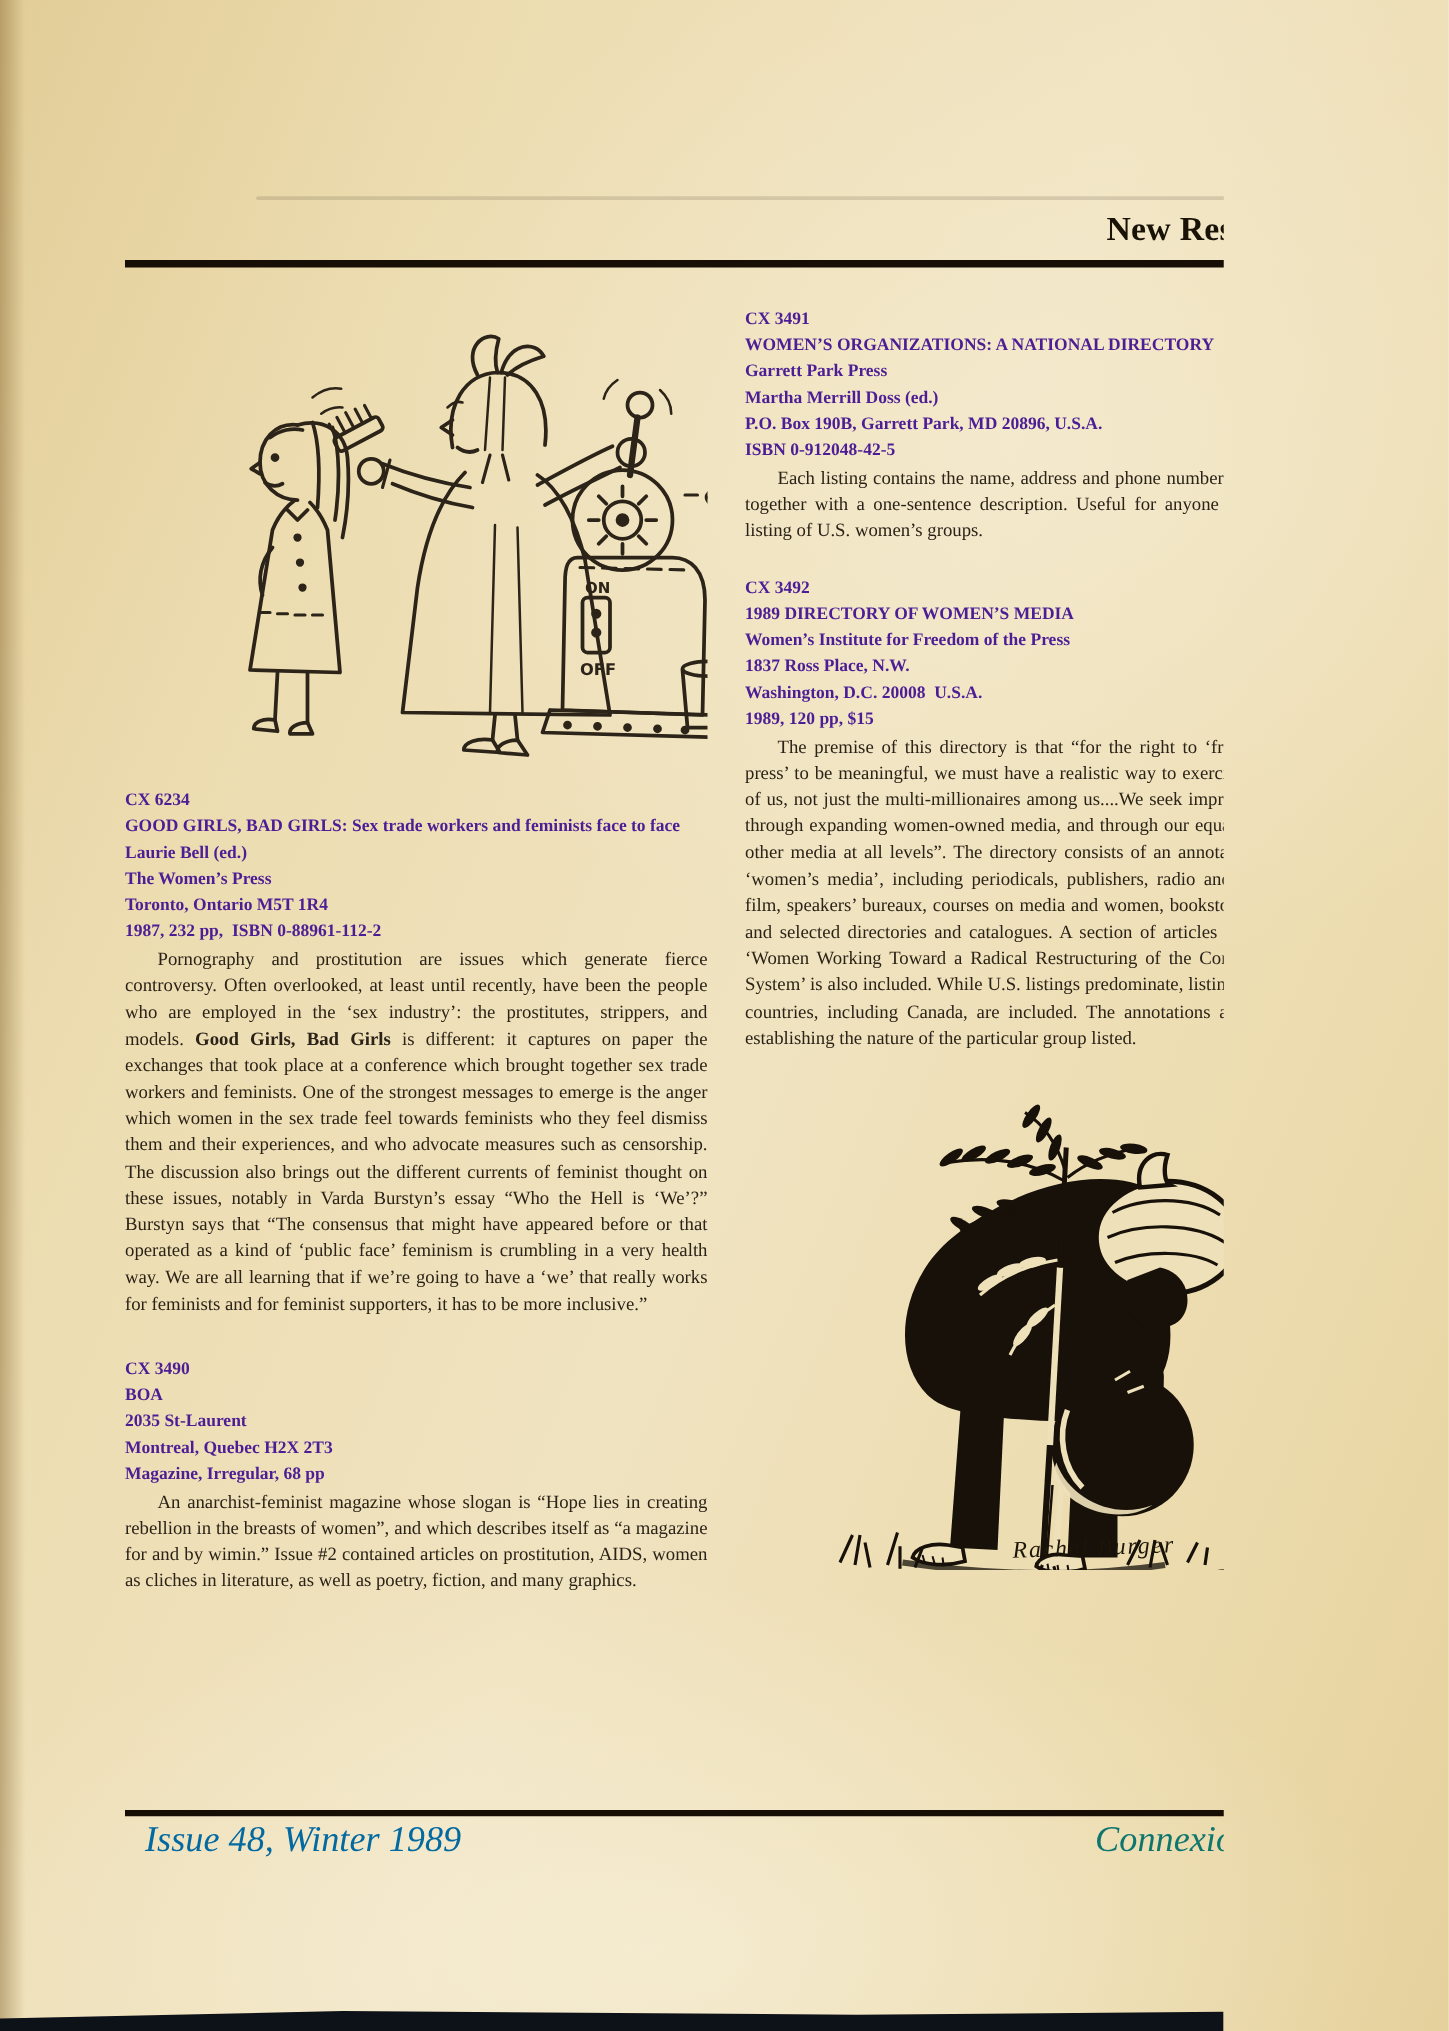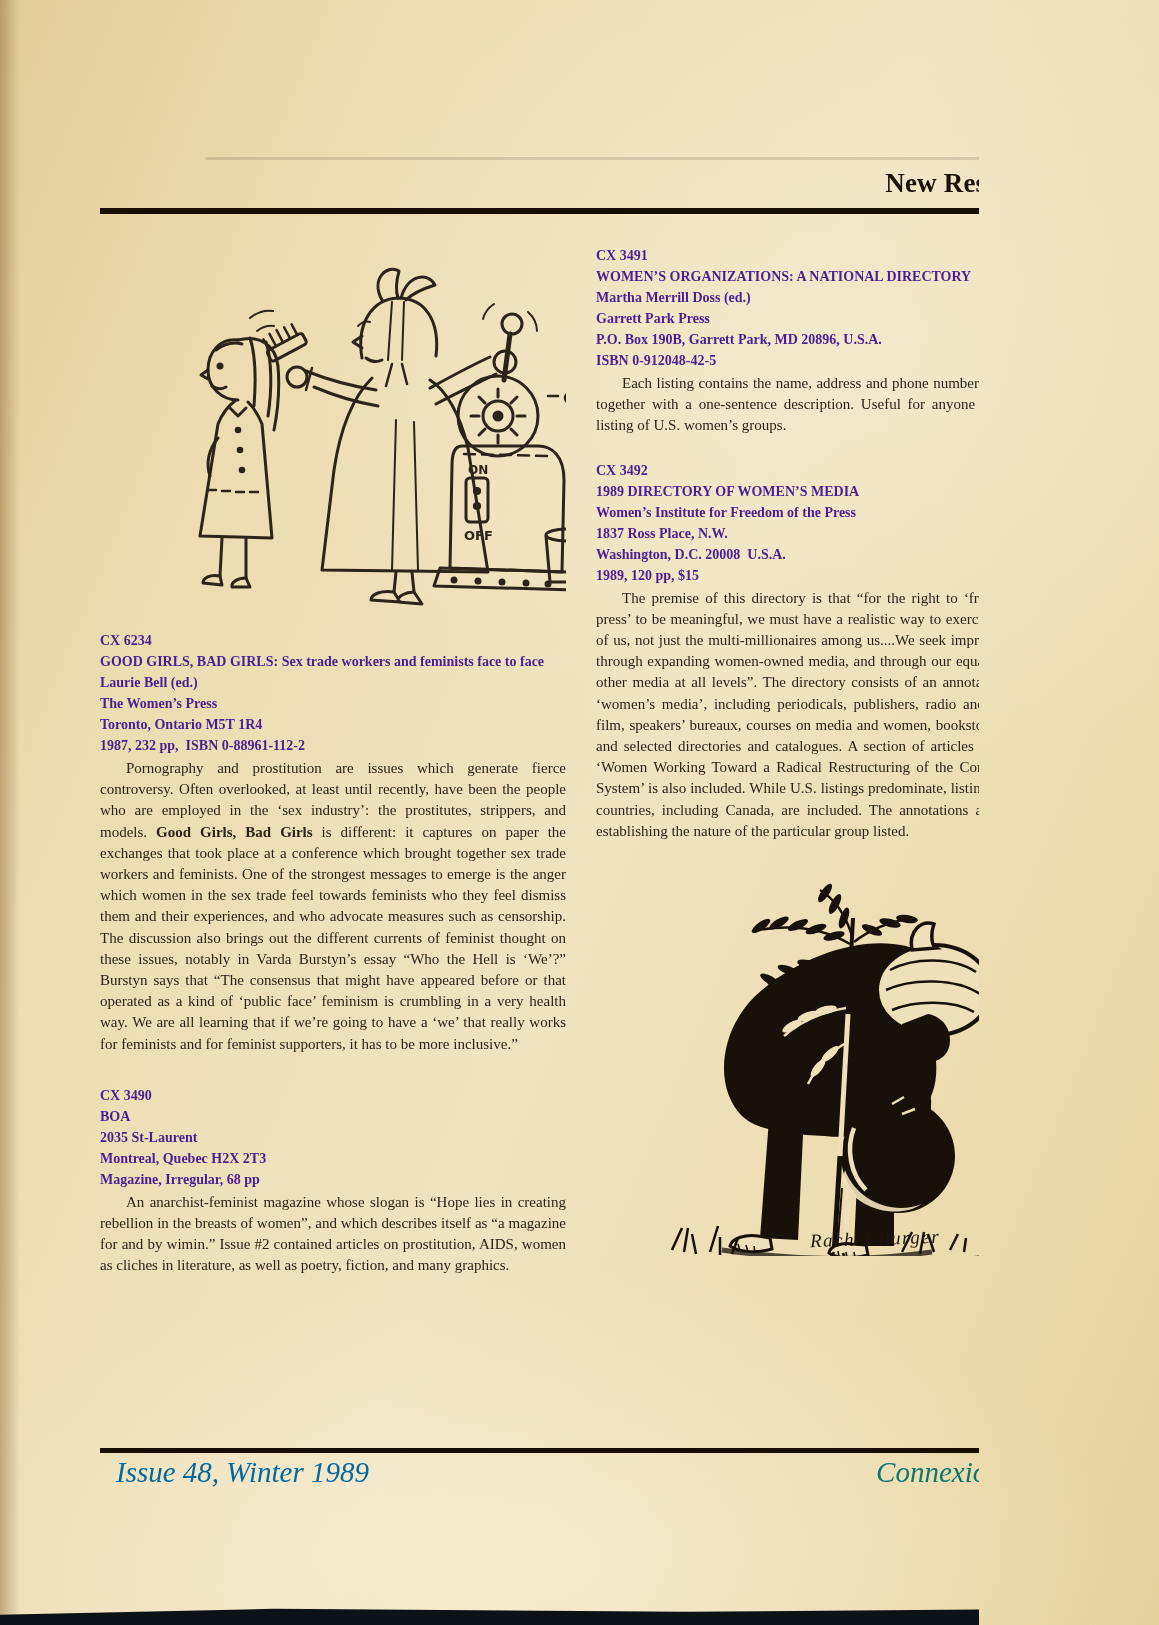--- a/index.html
+++ b/index.html
@@ -179,22 +179,22 @@
       <p>An anarchist-feminist magazine whose slogan is “Hope lies in creating rebellion in the breasts of women”, and which describes itself as “a magazine for and by wimin.” Issue #2 contained articles on prostitution, AIDS, women as cliches in literature, as well as poetry, fiction, and many graphics.</p>
     </div>
   </div>
 
   <div class="col col-right">
 
     <div class="listing lst-3491">
       <div class="listing-head">
         <div>CX 3491</div>
         <div>WOMEN’S ORGANIZATIONS: A NATIONAL DIRECTORY</div>
+        <div>Garrett Park Press</div>
         <div>Martha Merrill Doss (ed.)</div>
-        <div>Garrett Park Press</div>
         <div>P.O. Box 190B, Garrett Park, MD 20896, U.S.A.</div>
         <div>ISBN 0-912048-42-5</div>
       </div>
       <p>Each listing contains the name, address and phone number of the group, together with a one-sentence description. Useful for anyone who needs a listing of U.S. women’s groups.</p>
     </div>
 
     <div class="listing lst-3492">
       <div class="listing-head">
         <div>CX 3492</div>
         <div>1989 DIRECTORY OF WOMEN’S MEDIA</div>

